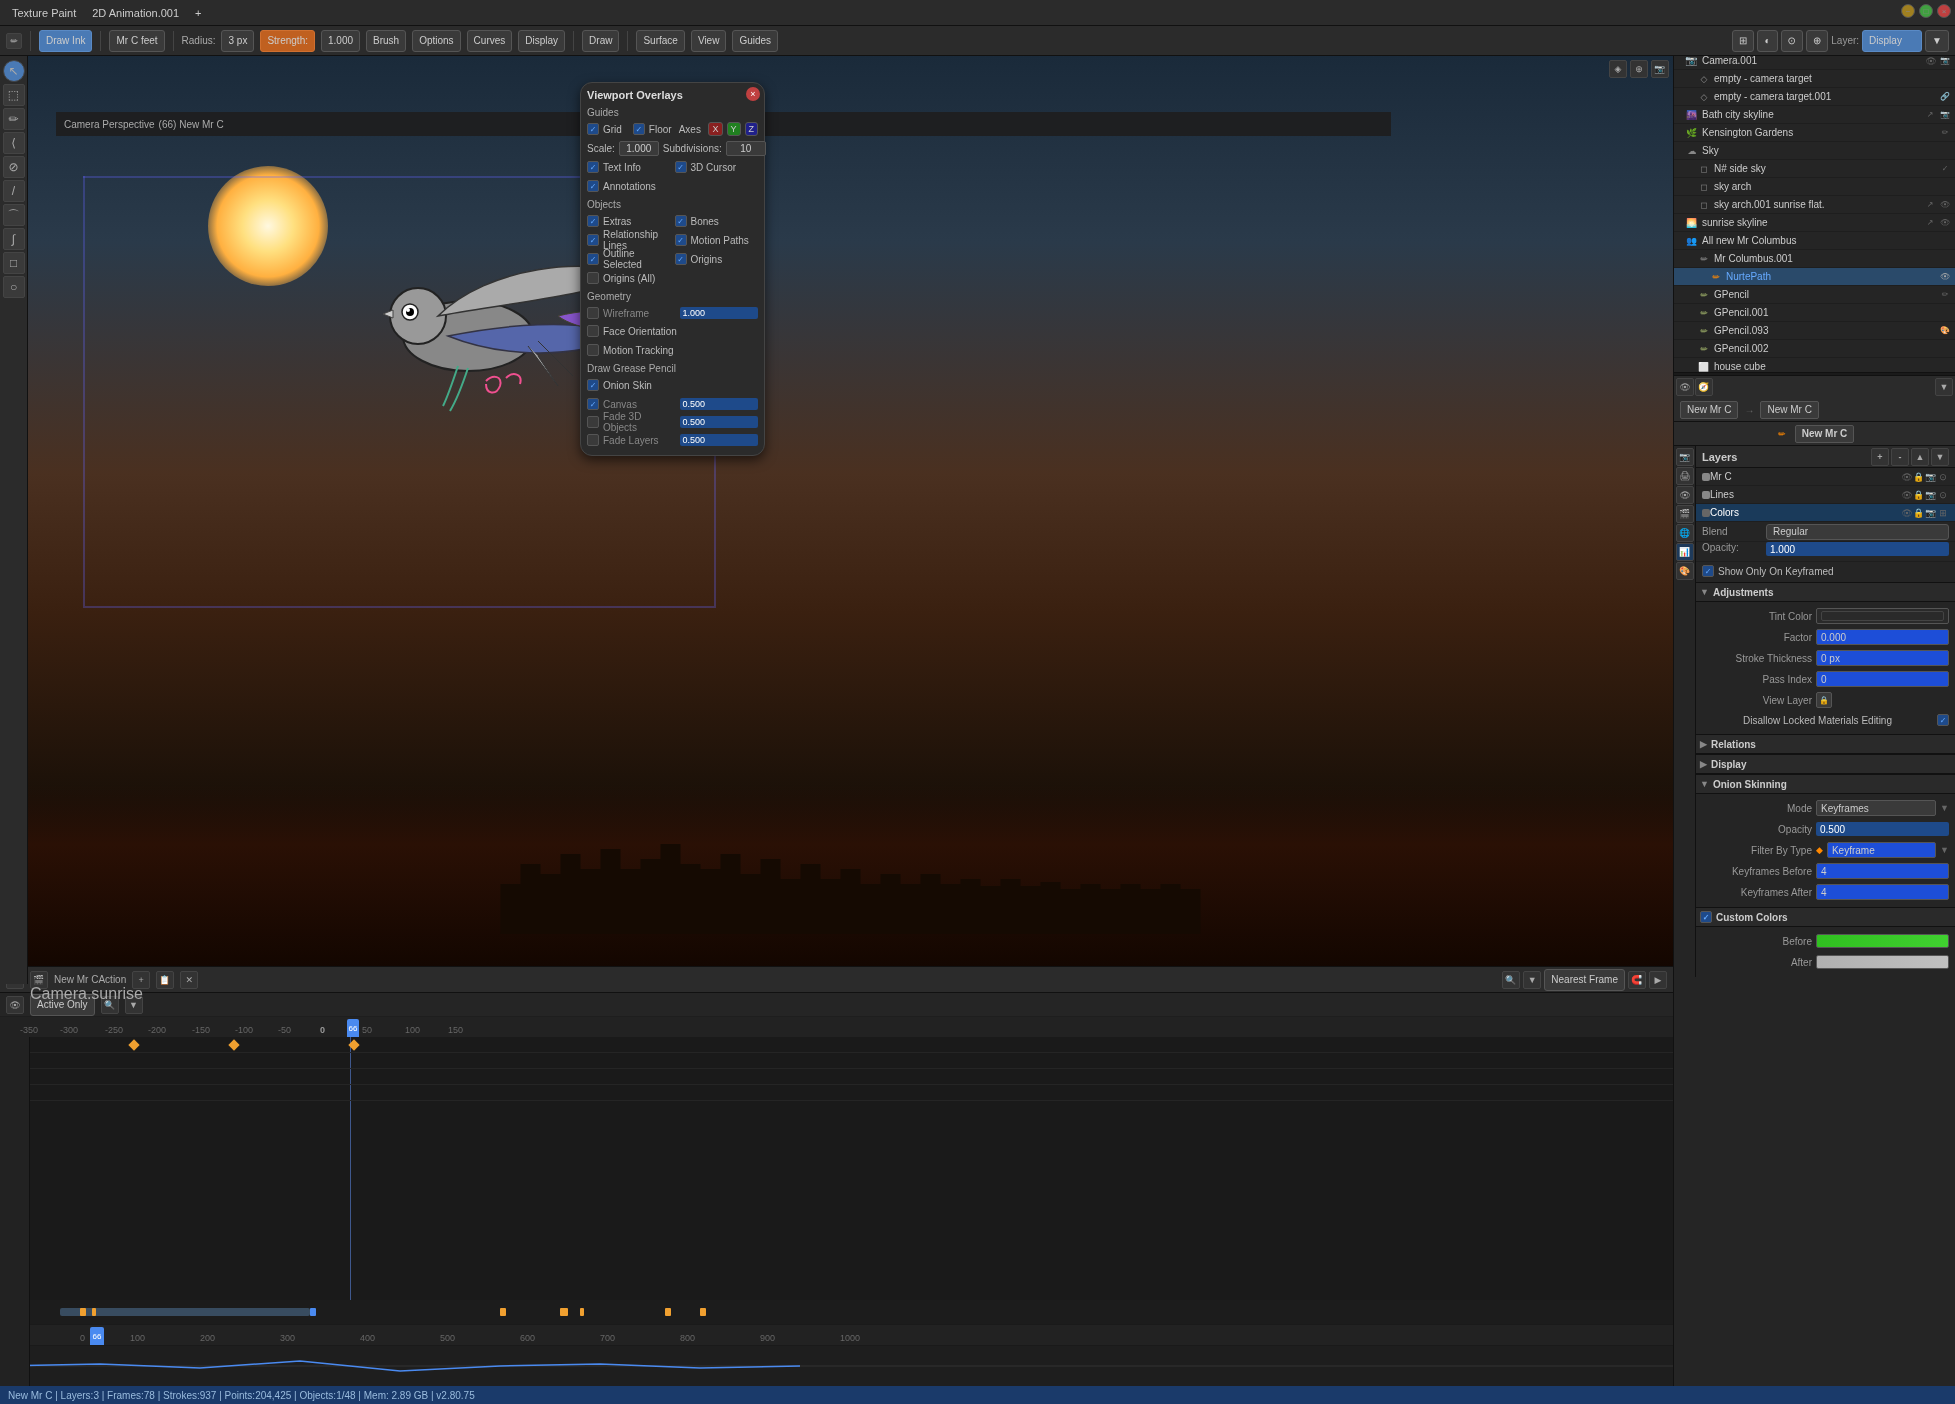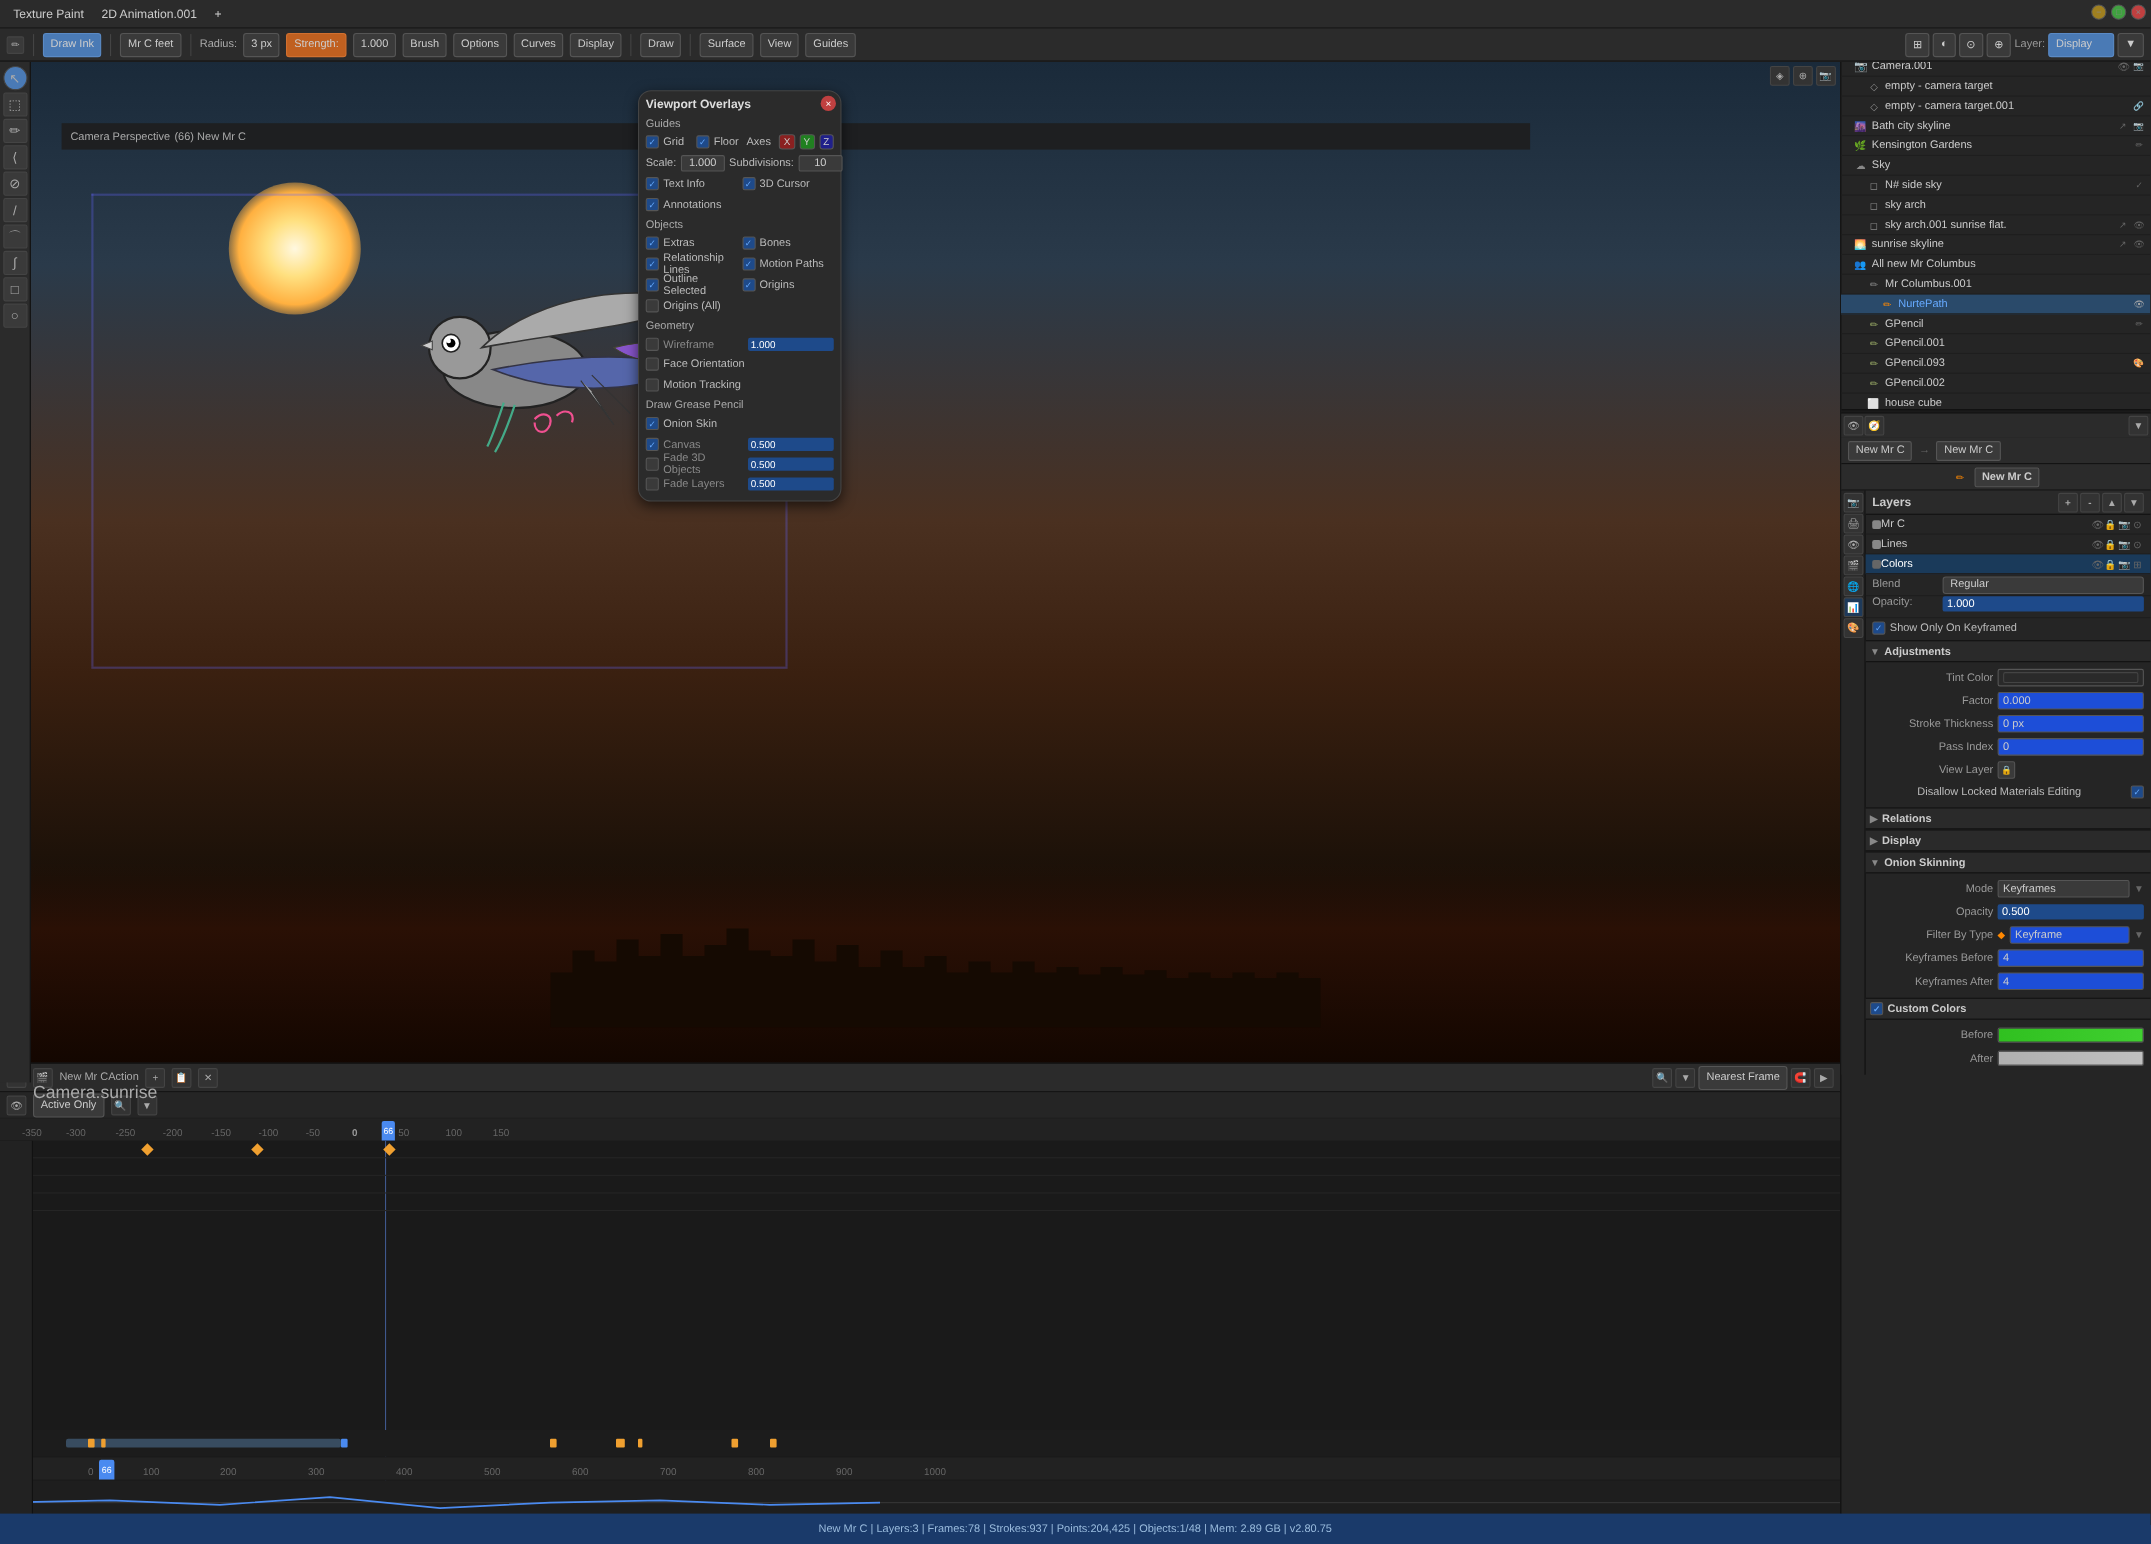--- a/index.html
+++ b/index.html
@@ -431,30 +431,29 @@
       align-items: center;
       gap: 4px;
       height: 18px;
     }
     .wire-label { color: #888; font-size: 10px; flex: 1; }
 
     
     .status-bar {
       position: absolute;
       bottom: 0; left: 0; right: 0;
-      height: 28px;
+      height: 18px;
       background: #1a3a6a;
       display: flex;
       align-items: center;
       padding: 0 8px;
       gap: 12px;
       font-size: 10px;
       color: #9bd;
       z-index: 200;
-      justify-content: center;
     }
     
     .timeline-area { bottom: 18px; }
     .icon-btn {
       width: 18px; height: 18px;
       background: #333;
       border: 1px solid #444;
       border-radius: 2px;
       display: flex; align-items: center; justify-content: center;
       font-size: 9px; color: #aaa;

